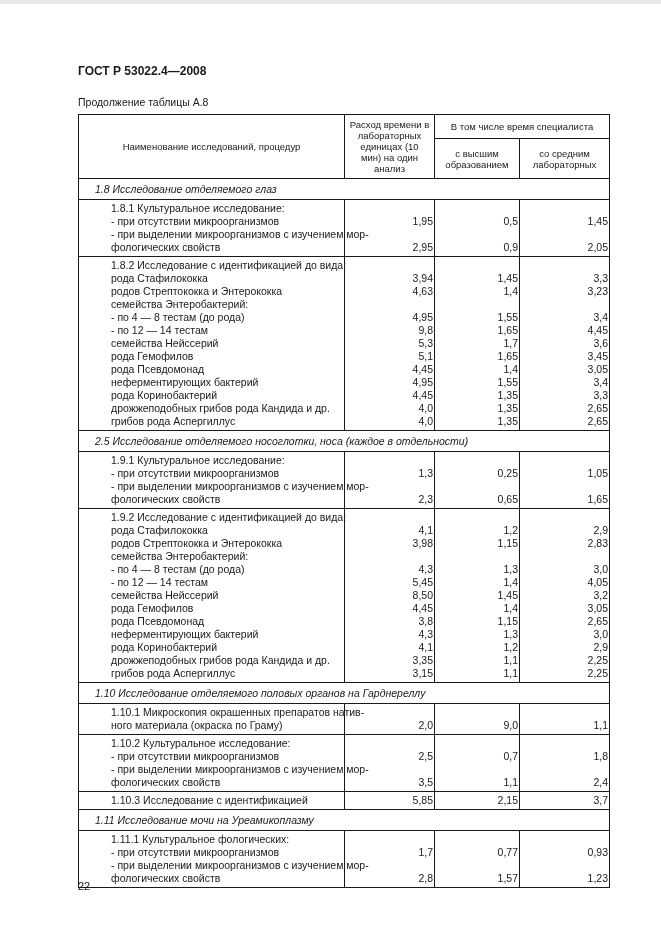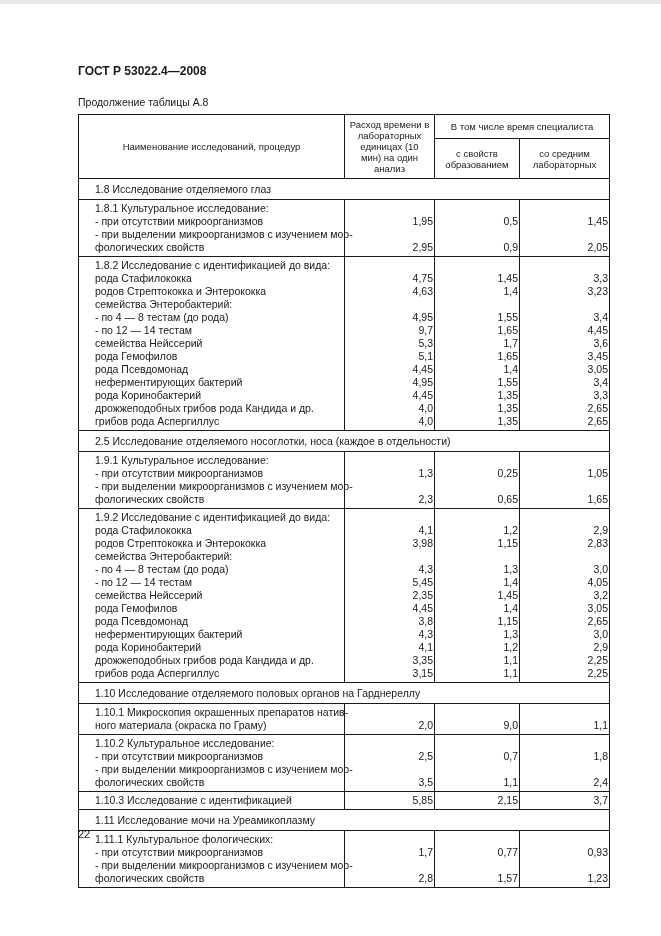--- a/index.html
+++ b/index.html
@@ -15,25 +15,25 @@
     position: absolute; left: 78px; top: 110px; width: 531px;
     border-collapse: collapse; table-layout: fixed;
   }
   .doc-table th, .doc-table td { border: 1px solid #1a1a1a; }
   .doc-table th {
     font-weight: normal; font-size: 9.5px; line-height: 11px;
     text-align: center; vertical-align: middle; padding: 2px 4px;
   }
   .doc-table thead tr.h-top { height: 24px; }
   .doc-table thead tr.h-bottom { height: 40px; }
-  .section-row td { font-size: 10.5px; line-height: 12px; padding: 4px 6px 4px 16px; }
-  .cell-name { padding: 2px 4px 2px 16px; vertical-align: top; }
+  .section-row td { font-size: 10.5px; line-height: 12px; padding: 4px 6px 4px 16px; font-style: italic; }
+  .cell-name { padding: 2px 4px 2px 32px; vertical-align: top; }
   .cell-val  { padding: 2px 1px; vertical-align: top; text-align: right; }
   .line { font-size: 10.5px; line-height: 13px; height: 13px; white-space: nowrap; overflow: visible; }
-  .page-number { position: absolute; left: 78px; top: 824px; font-size: 11px; }
+  .page-number { position: absolute; left: 78px; top: 876px; font-size: 11px; }
 </style>
 </head>
 <body>
 
 <div class="page">
 
   <div class="doc-number">ГОСТ Р 53022.4—2008</div>
 
   <div class="table-caption">Продолжение таблицы А.8</div>
 
@@ -44,21 +44,21 @@
       <col style="width:85px">
       <col style="width:90px">
     </colgroup>
     <thead>
       <tr class="h-top">
         <th rowspan="2">Наименование исследований, процедур</th>
         <th rowspan="2">Расход времени в лабораторных единицах (10 мин) на один анализ</th>
         <th colspan="2">В том числе время специалиста</th>
       </tr>
       <tr class="h-bottom">
-        <th>с свойств образованием</th>
+        <th>с высшим образованием</th>
         <th>со средним лабораторных</th>
       </tr>
     </thead>
     <tbody>
         <tr class="section-row">
           <td colspan="4">1.8  Исследование отделяемого глаз</td>
         </tr>
         <tr class="block-row">
           <td class="cell-name">
             <div class="line">1.8.1  Культуральное исследование:</div>
@@ -96,25 +96,25 @@
             <div class="line">семейства Нейссерий</div>
             <div class="line">рода Гемофилов</div>
             <div class="line">рода Псевдомонад</div>
             <div class="line">неферментирующих бактерий</div>
             <div class="line">рода Коринобактерий</div>
             <div class="line">дрожжеподобных грибов рода Кандида и др.</div>
             <div class="line">грибов рода Аспергиллус</div>
           </td>
           <td class="cell-val">
             <div class="line">&nbsp;</div>
-            <div class="line">4,75</div>
+            <div class="line">3,94</div>
             <div class="line">4,63</div>
             <div class="line">&nbsp;</div>
             <div class="line">4,95</div>
-            <div class="line">9,7</div>
+            <div class="line">9,8</div>
             <div class="line">5,3</div>
             <div class="line">5,1</div>
             <div class="line">4,45</div>
             <div class="line">4,95</div>
             <div class="line">4,45</div>
             <div class="line">4,0</div>
             <div class="line">4,0</div>
           </td>
           <td class="cell-val">
             <div class="line">&nbsp;</div>
@@ -192,21 +192,21 @@
             <div class="line">дрожжеподобных грибов рода Кандида и др.</div>
             <div class="line">грибов рода Аспергиллус</div>
           </td>
           <td class="cell-val">
             <div class="line">&nbsp;</div>
             <div class="line">4,1</div>
             <div class="line">3,98</div>
             <div class="line">&nbsp;</div>
             <div class="line">4,3</div>
             <div class="line">5,45</div>
-            <div class="line">2,35</div>
+            <div class="line">8,50</div>
             <div class="line">4,45</div>
             <div class="line">3,8</div>
             <div class="line">4,3</div>
             <div class="line">4,1</div>
             <div class="line">3,35</div>
             <div class="line">3,15</div>
           </td>
           <td class="cell-val">
             <div class="line">&nbsp;</div>
             <div class="line">1,2</div>

